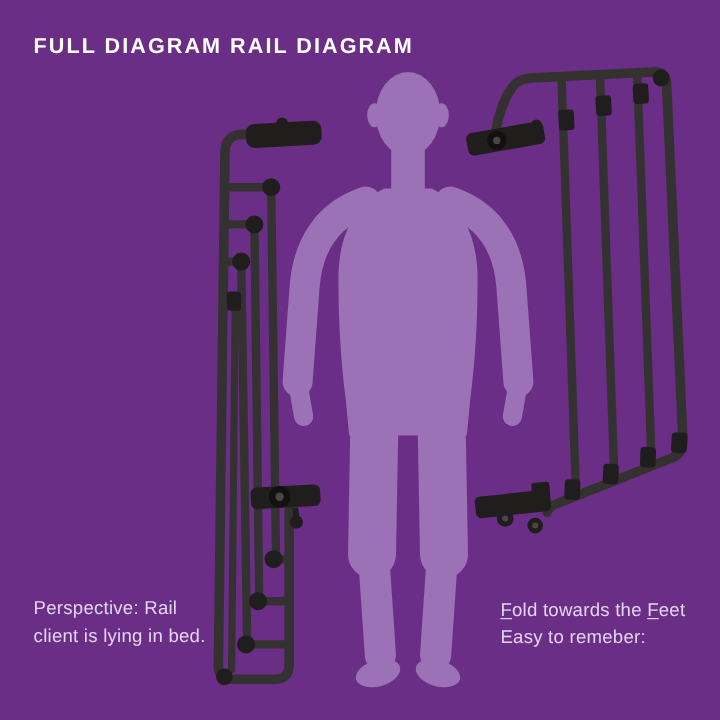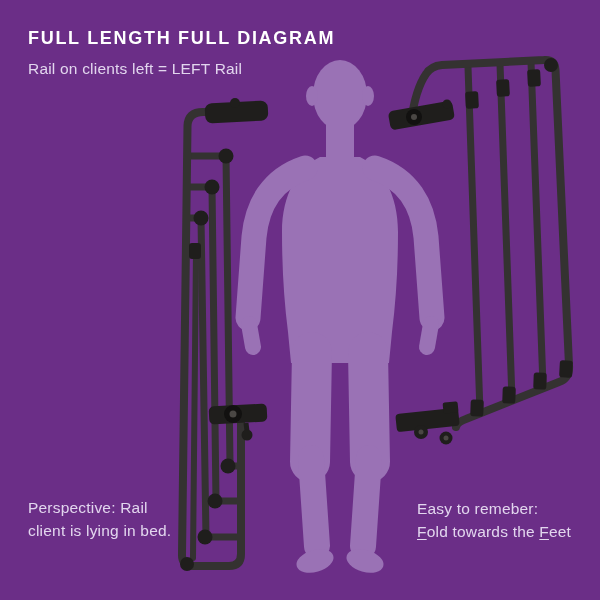--- a/index.html
+++ b/index.html
@@ -41,23 +41,22 @@
   .note-left{left:28px;top:496px;}
   .note-right{left:417px;top:497px;}
   .u{text-decoration:underline;text-underline-offset:2px;}
 </style>
 </head>
 <body>
 
 <div class="canvas">
 
   <div class="header">
-    <h1 class="title">FULL LENGTH FULL DIAGRAM</h1>
+    <h1 class="title">FULL DIAGRAM RAIL DIAGRAM</h1>
     <div class="subs">
-      <p class="sub">Rail on clients left = LEFT Rail</p>
     </div>
   </div>
 
   <svg class="diagram" viewBox="0 0 600 600">
 
     <g fill="var(--silhouette)">
       <ellipse cx="340" cy="95" rx="27" ry="35"></ellipse>
       <ellipse cx="312" cy="96" rx="6" ry="10"></ellipse>
       <ellipse cx="368" cy="96" rx="6" ry="10"></ellipse>
       <rect x="326" y="112" width="28" height="46"></rect>
@@ -154,17 +153,17 @@
       <circle cx="446" cy="438" r="2.5" fill="var(--rail-sheen)"></circle>
     </g>
   </svg>
 
   <div class="note note-left">
     <div>Perspective: Rail</div>
     <div>client is lying in bed.</div>
   </div>
 
   <div class="note note-right">
+    <div><span class="u">F</span><span>old towards the </span><span class="u">F</span><span>eet</span></div>
     <div>Easy to remeber:</div>
-    <div><span class="u">F</span><span>old towards the </span><span class="u">F</span><span>eet</span></div>
   </div>
 
 </div>
 
 </body></html>

